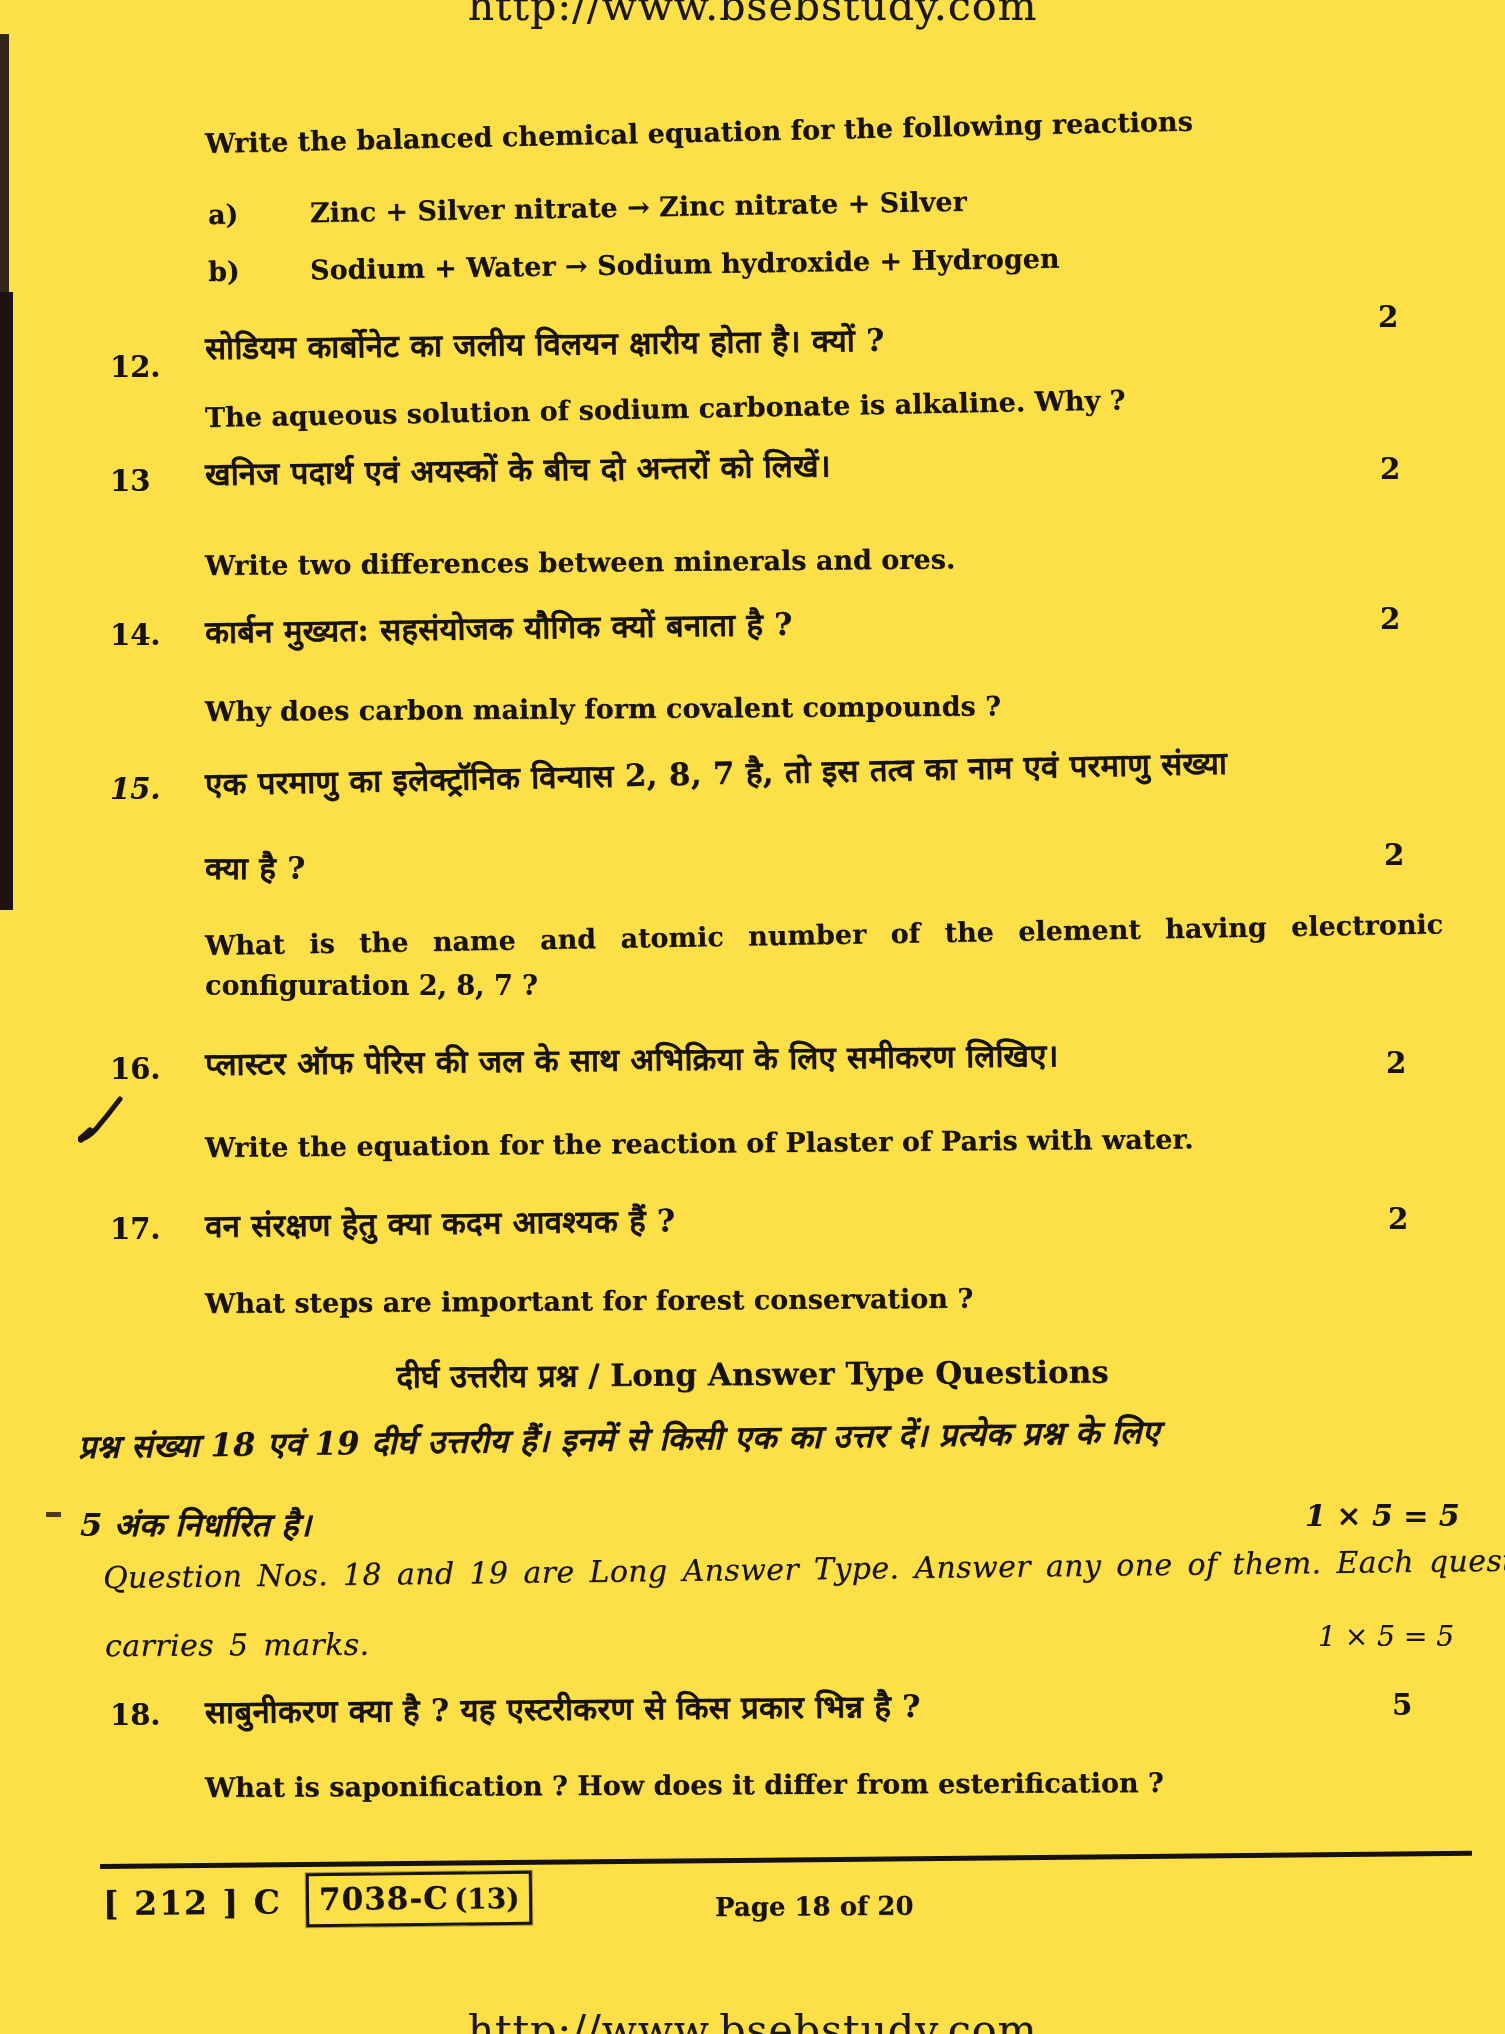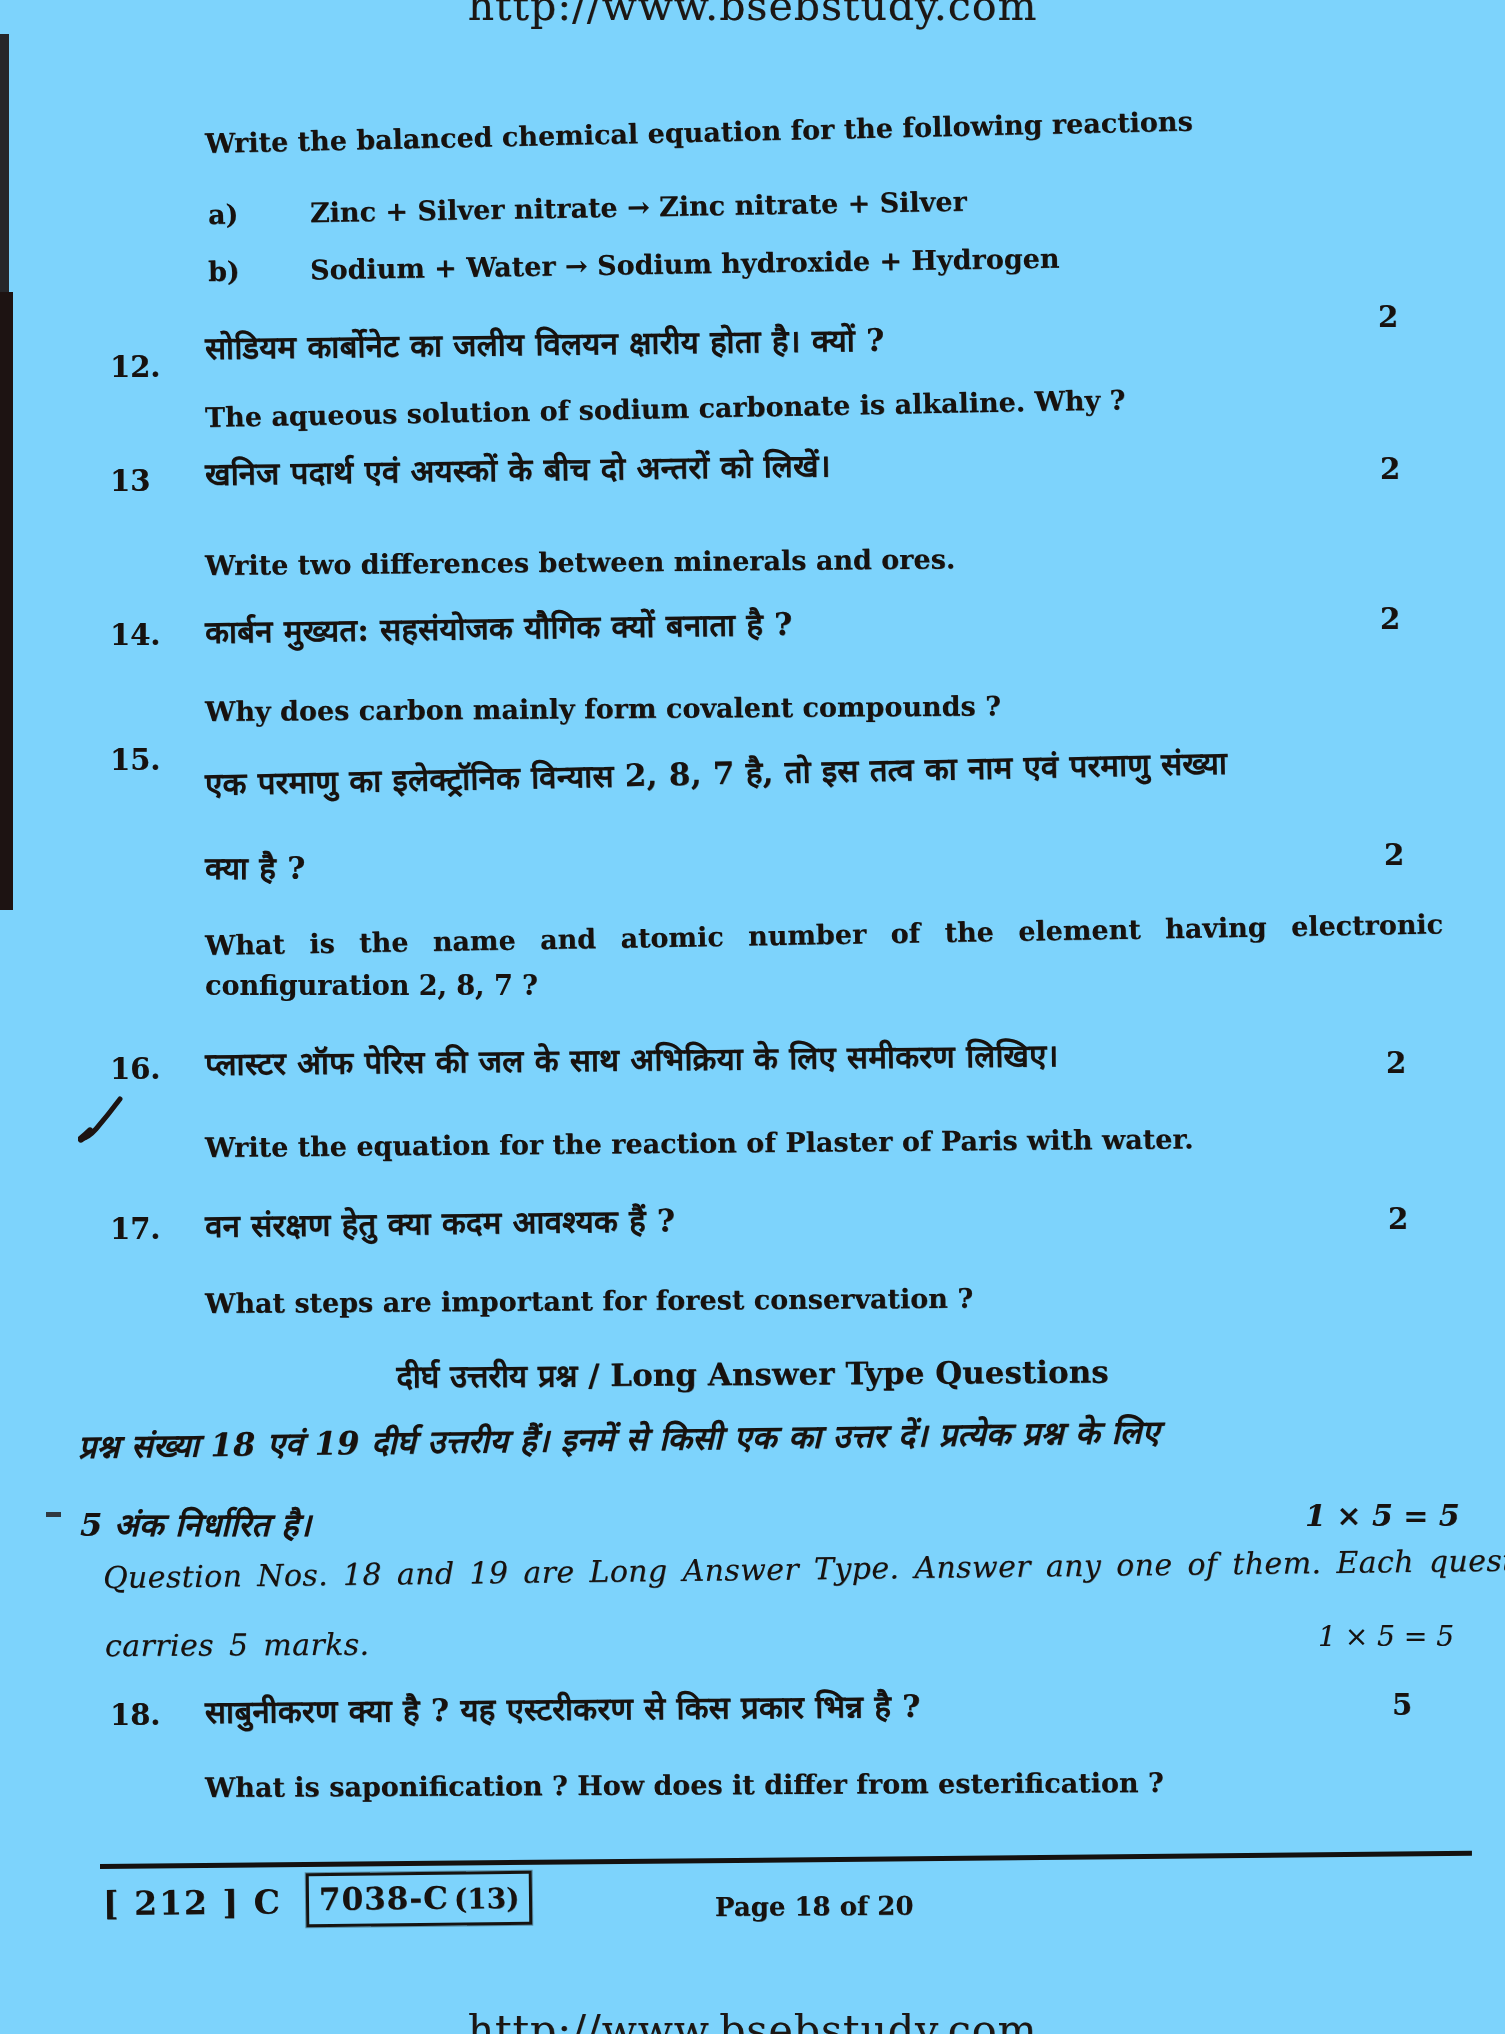--- a/index.html
+++ b/index.html
@@ -1,20 +1,20 @@
 <!DOCTYPE html>
 <html><head>
 <meta charset="utf-8">
 <style>
   html,body{margin:0;padding:0;background:#e8e8e6;}
   .page{
     position:relative;
     width:1505px;height:2034px;
     margin:0 auto;
-    background:#7dd3fc;
+    background:#fde047;
     overflow:hidden;
     font-family:"DejaVu Serif","Liberation Serif",serif;
     color:#17120f;
   }
   .abs{position:absolute;white-space:nowrap;transform:rotate(var(--r,0deg));transform-origin:0 50%;}
   .ink{text-shadow:0.4px 0.4px 0.6px rgba(20,12,8,0.45);}
   .url{font-size:41px;letter-spacing:1px;color:#1c1714;}
   .eng{font-size:27px;font-weight:bold;}
   .hin{font-size:31px;font-weight:bold;letter-spacing:0.3px;}
   .num{font-size:29px;font-weight:bold;}
@@ -64,21 +64,21 @@
   <div class="abs num ink" style="left:110px;top:464px;">13</div>
   <div class="abs hin ink" style="left:205px;top:452px;--r:-0.8deg;">खनिज पदार्थ एवं अयस्कों के बीच दो अन्तरों को लिखें।</div>
   <div class="abs mark ink" style="left:1380px;top:452px;">2</div>
   <div class="abs eng ink" style="left:205px;top:550px;--r:-0.5deg;">Write two differences between minerals and ores.</div>
 
   <div class="abs num ink" style="left:110px;top:618px;">14.</div>
   <div class="abs hin ink" style="left:205px;top:610px;--r:-0.8deg;">कार्बन मुख्यत: सहसंयोजक यौगिक क्यों बनाता है ?</div>
   <div class="abs mark ink" style="left:1380px;top:602px;">2</div>
   <div class="abs eng ink" style="left:205px;top:696px;--r:-0.4deg;">Why does carbon mainly form covalent compounds ?</div>
 
-  <div class="abs num ink" style="left:110px;top:743px;">15.</div>
+  <div class="abs num ink" style="left:110px;top:772px;font-style:italic;">15.</div>
   <div class="abs hin ink" style="left:205px;top:762px;--r:-1.2deg;">एक परमाणु का इलेक्ट्रॉनिक विन्यास 2, 8, 7 है, तो इस तत्व का नाम एवं परमाणु संख्या</div>
   <div class="abs hin ink" style="left:205px;top:846px;">क्या है ?</div>
   <div class="abs mark ink" style="left:1384px;top:838px;">2</div>
   <div class="abs eng ink stretch" style="left:205px;top:930px;--r:-1deg;">What is the name and atomic number of the element having electronic</div>
   <div class="abs eng ink" style="left:205px;top:970px;">configuration 2, 8, 7 ?</div>
 
   <div class="abs num ink" style="left:110px;top:1052px;">16.</div>
   <svg class="tick" style="left:78px;top:1095px;" width="52" height="48" viewBox="0 0 52 48">
     <path d="M3 44 Q10 43 18 34 Q30 20 42 4" fill="none" stroke="#1d1412" stroke-width="5" stroke-linecap="round"></path>
     <path d="M3 44 Q8 40 12 36" fill="none" stroke="#1d1412" stroke-width="7" stroke-linecap="round"></path>

